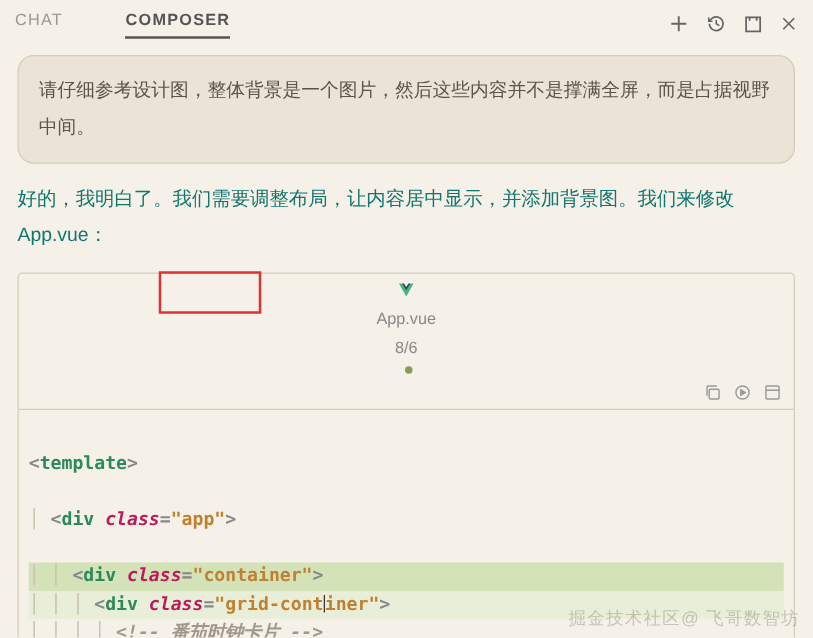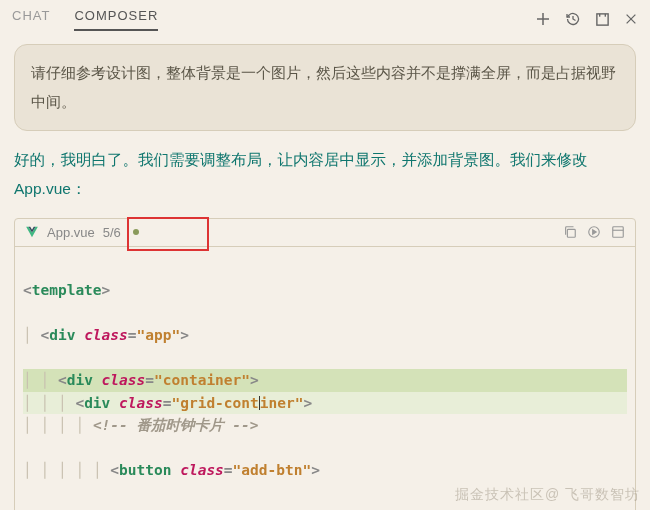--- a/index.html
+++ b/index.html
@@ -21,22 +21,23 @@
 .tabs { display: flex; gap: 24px; flex: 1; }
 .tab {
   font-size: 13px;
   letter-spacing: 1px;
   color: #999;
   cursor: pointer;
   padding-bottom: 6px;
 }
 .tab.active {
   color: #555;
-  font-weight: 400;
+  font-weight: 700;
   border-bottom: 2px solid #555;
+  margin-left: 26px;
 }
 .header-icons { display: flex; gap: 14px; align-items: center; color: #666; }
 .header-icons span, .header-icons svg { cursor: pointer; }
 .prompt-box {
   margin: 6px 14px 14px;
   padding: 14px 16px;
   background: #eae3d6;
   border: 1px solid #d6cdb9;
   border-radius: 13px;
   color: #5a5547;
@@ -57,20 +58,21 @@
 }
 .code-header {
   display: flex;
   align-items: center;
   padding: 6px 10px;
   border-bottom: 1px solid #d6cdb9;
   font-size: 13px;
   color: #888;
   gap: 8px;
   position: relative;
+  flex-direction: column;
 }
 .vue-icon {
   width: 14px; height: 14px;
   display: inline-block;
 }
 .code-actions { margin-left: auto; display: flex; gap: 10px; color: #999; }
 .code-actions svg { cursor: pointer; }
 .red-box {
   position: absolute;
   border: 2px solid #d33;
@@ -161,21 +163,21 @@
   <span>好的，我明白了。我们需要调整布局，让内容居中显示，并添加背景图。我们来修改 App.vue：</span>
 </div>
 
 <div class="code-block">
   <div class="code-header">
     <svg class="vue-icon" viewBox="0 0 24 24">
         <path fill="#41b883" d="M2 3h4l6 10L18 3h4L12 21z"></path>
         <path fill="#35495e" d="M6 3h3l3 5 3-5h3l-6 10z"></path>
       </svg>
     <span>App.vue</span>
-    <span>5/6</span>
+    <span>8/6</span>
     <span class="status-dot"></span>
     <div class="red-box"></div>
     <div class="code-actions">
       <svg width="14" height="14" viewBox="0 0 16 16" fill="none" stroke="currentColor" stroke-width="1.3">
           <rect x="5" y="5" width="9" height="9" rx="1"></rect>
           <path d="M3 11V3a1 1 0 0 1 1-1h8"></path>
         </svg>
       <svg width="14" height="14" viewBox="0 0 16 16" fill="none" stroke="currentColor" stroke-width="1.3">
           <circle cx="8" cy="8" r="6"></circle>
           <path d="M6.5 5.5v5l4-2.5z" fill="currentColor"></path>

